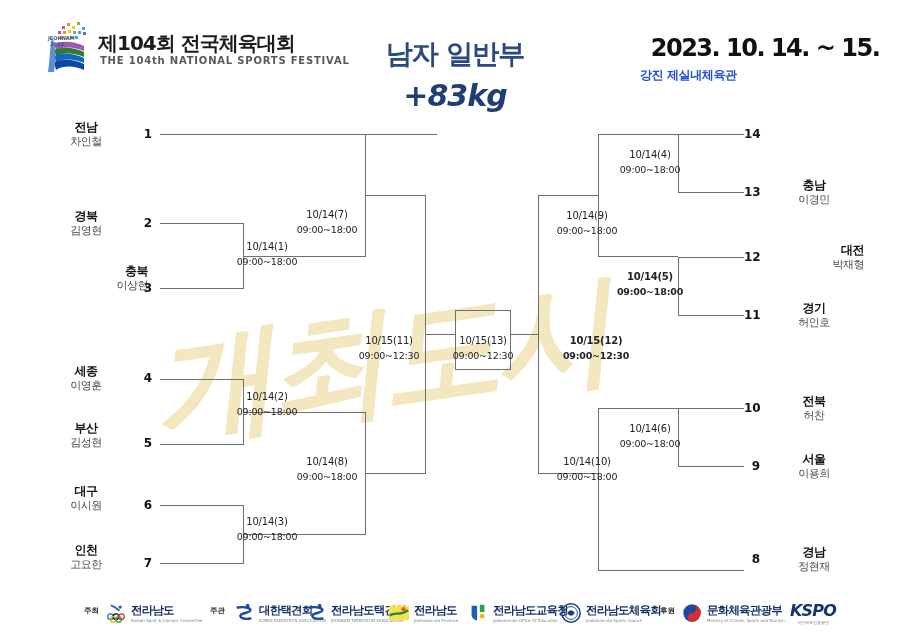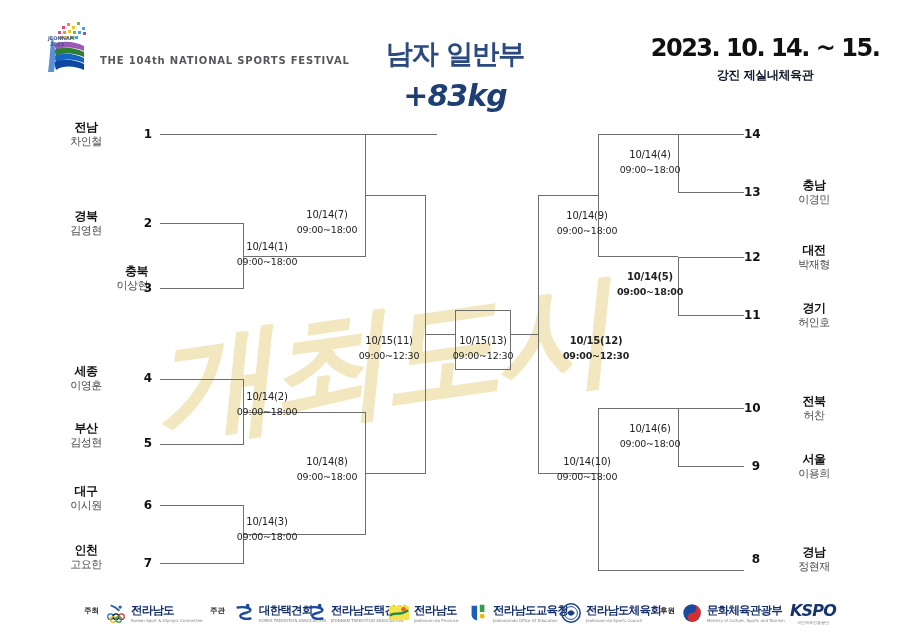--- a/index.html
+++ b/index.html
@@ -48,22 +48,22 @@
   }
   .weight-title{
     position:absolute;left:330px;top:78px;width:250px;text-align:center;
     font-size:30px;font-weight:800;font-style:italic;color:#1f3f74;letter-spacing:-1px;
   }
   .date-line{
     position:absolute;left:640px;top:34px;width:250px;text-align:center;
     font-size:24px;font-weight:800;color:#111;letter-spacing:-1.5px;
   }
   .venue-line{
-    position:absolute;left:640px;top:67px;width:250px;text-align:center;
-    font-size:12px;font-weight:600;color:#0f172a;letter-spacing:-.4px;
+    position:absolute;left:640px;top:67px;width:250px;text-align:left;
+    font-size:12px;font-weight:600;color:#1d4ed8;letter-spacing:-.4px;
   }
 
   
   .comp{position:absolute;width:100px;text-align:center;}
   .comp .region{font-size:12px;font-weight:800;color:#121212;letter-spacing:-.5px;line-height:1.25;}
   .comp .player{font-size:11px;font-weight:500;color:#4a4a4a;letter-spacing:-.5px;line-height:1.35;}
 
   .seed{position:absolute;font-size:12px;font-weight:700;color:#111;width:16px;text-align:center;}
 
   
@@ -112,20 +112,21 @@
         <rect x="33" y="16" width="3" height="3" fill="#36a9e1"></rect>
       </g>
       <path d="M12 24 C22 20 34 22 42 26 L42 31 C33 27 22 26 14 30 Z" fill="#9b59b6"></path>
       <path d="M12 30 C22 26 34 28 42 32 L42 37 C33 33 22 32 14 36 Z" fill="#2e7d32"></path>
       <path d="M12 36 C22 32 34 34 42 38 L42 43 C33 39 22 38 14 42 Z" fill="#1565c0"></path>
       <path d="M12 42 C22 38 34 40 42 44 L42 50 C33 46 22 45 14 50 Z" fill="#0d47a1"></path>
       <path d="M10 18 C14 22 14 42 12 52 L6 52 C8 40 8 24 10 18 Z" fill="#5b8fd6"></path>
       <text class="emblem-txt" x="6" y="20" font-size="5" font-weight="700" fill="#3a5a8c">JEONNAM</text>
       <text x="8" y="26" font-size="5" font-weight="700" fill="#3a5a8c">2023</text>
     </svg>
+    <div class="host-title">제104회 전국체육대회</div>
     <div class="host-sub">THE 104th NATIONAL SPORTS FESTIVAL</div>
   </div>
 
   <div class="main-title">남자 일반부</div>
   <div class="weight-title">+83kg</div>
   <div class="date-line">2023. 10. 14. ~ 15.</div>
   <div class="venue-line">강진 제실내체육관</div>
 
   <div class="comp" style="left:36px;top:120px;">
     <div class="region">전남</div>
@@ -161,21 +162,21 @@
   <div class="seed" style="left:140px;top:281px;">3</div>
   <div class="seed" style="left:140px;top:371px;">4</div>
   <div class="seed" style="left:140px;top:436px;">5</div>
   <div class="seed" style="left:140px;top:498px;">6</div>
   <div class="seed" style="left:140px;top:556px;">7</div>
 
   <div class="comp" style="left:764px;top:178px;">
     <div class="region">충남</div>
     <div class="player">이경민</div>
   </div>
-  <div class="comp" style="left:764px;top:243px;">
+  <div class="comp" style="left:764px;top:243px;text-align:right;">
     <div class="region">대전</div>
     <div class="player">박재형</div>
   </div>
   <div class="comp" style="left:764px;top:301px;">
     <div class="region">경기</div>
     <div class="player">허인호</div>
   </div>
   <div class="comp" style="left:764px;top:394px;">
     <div class="region">전북</div>
     <div class="player">허찬</div>

